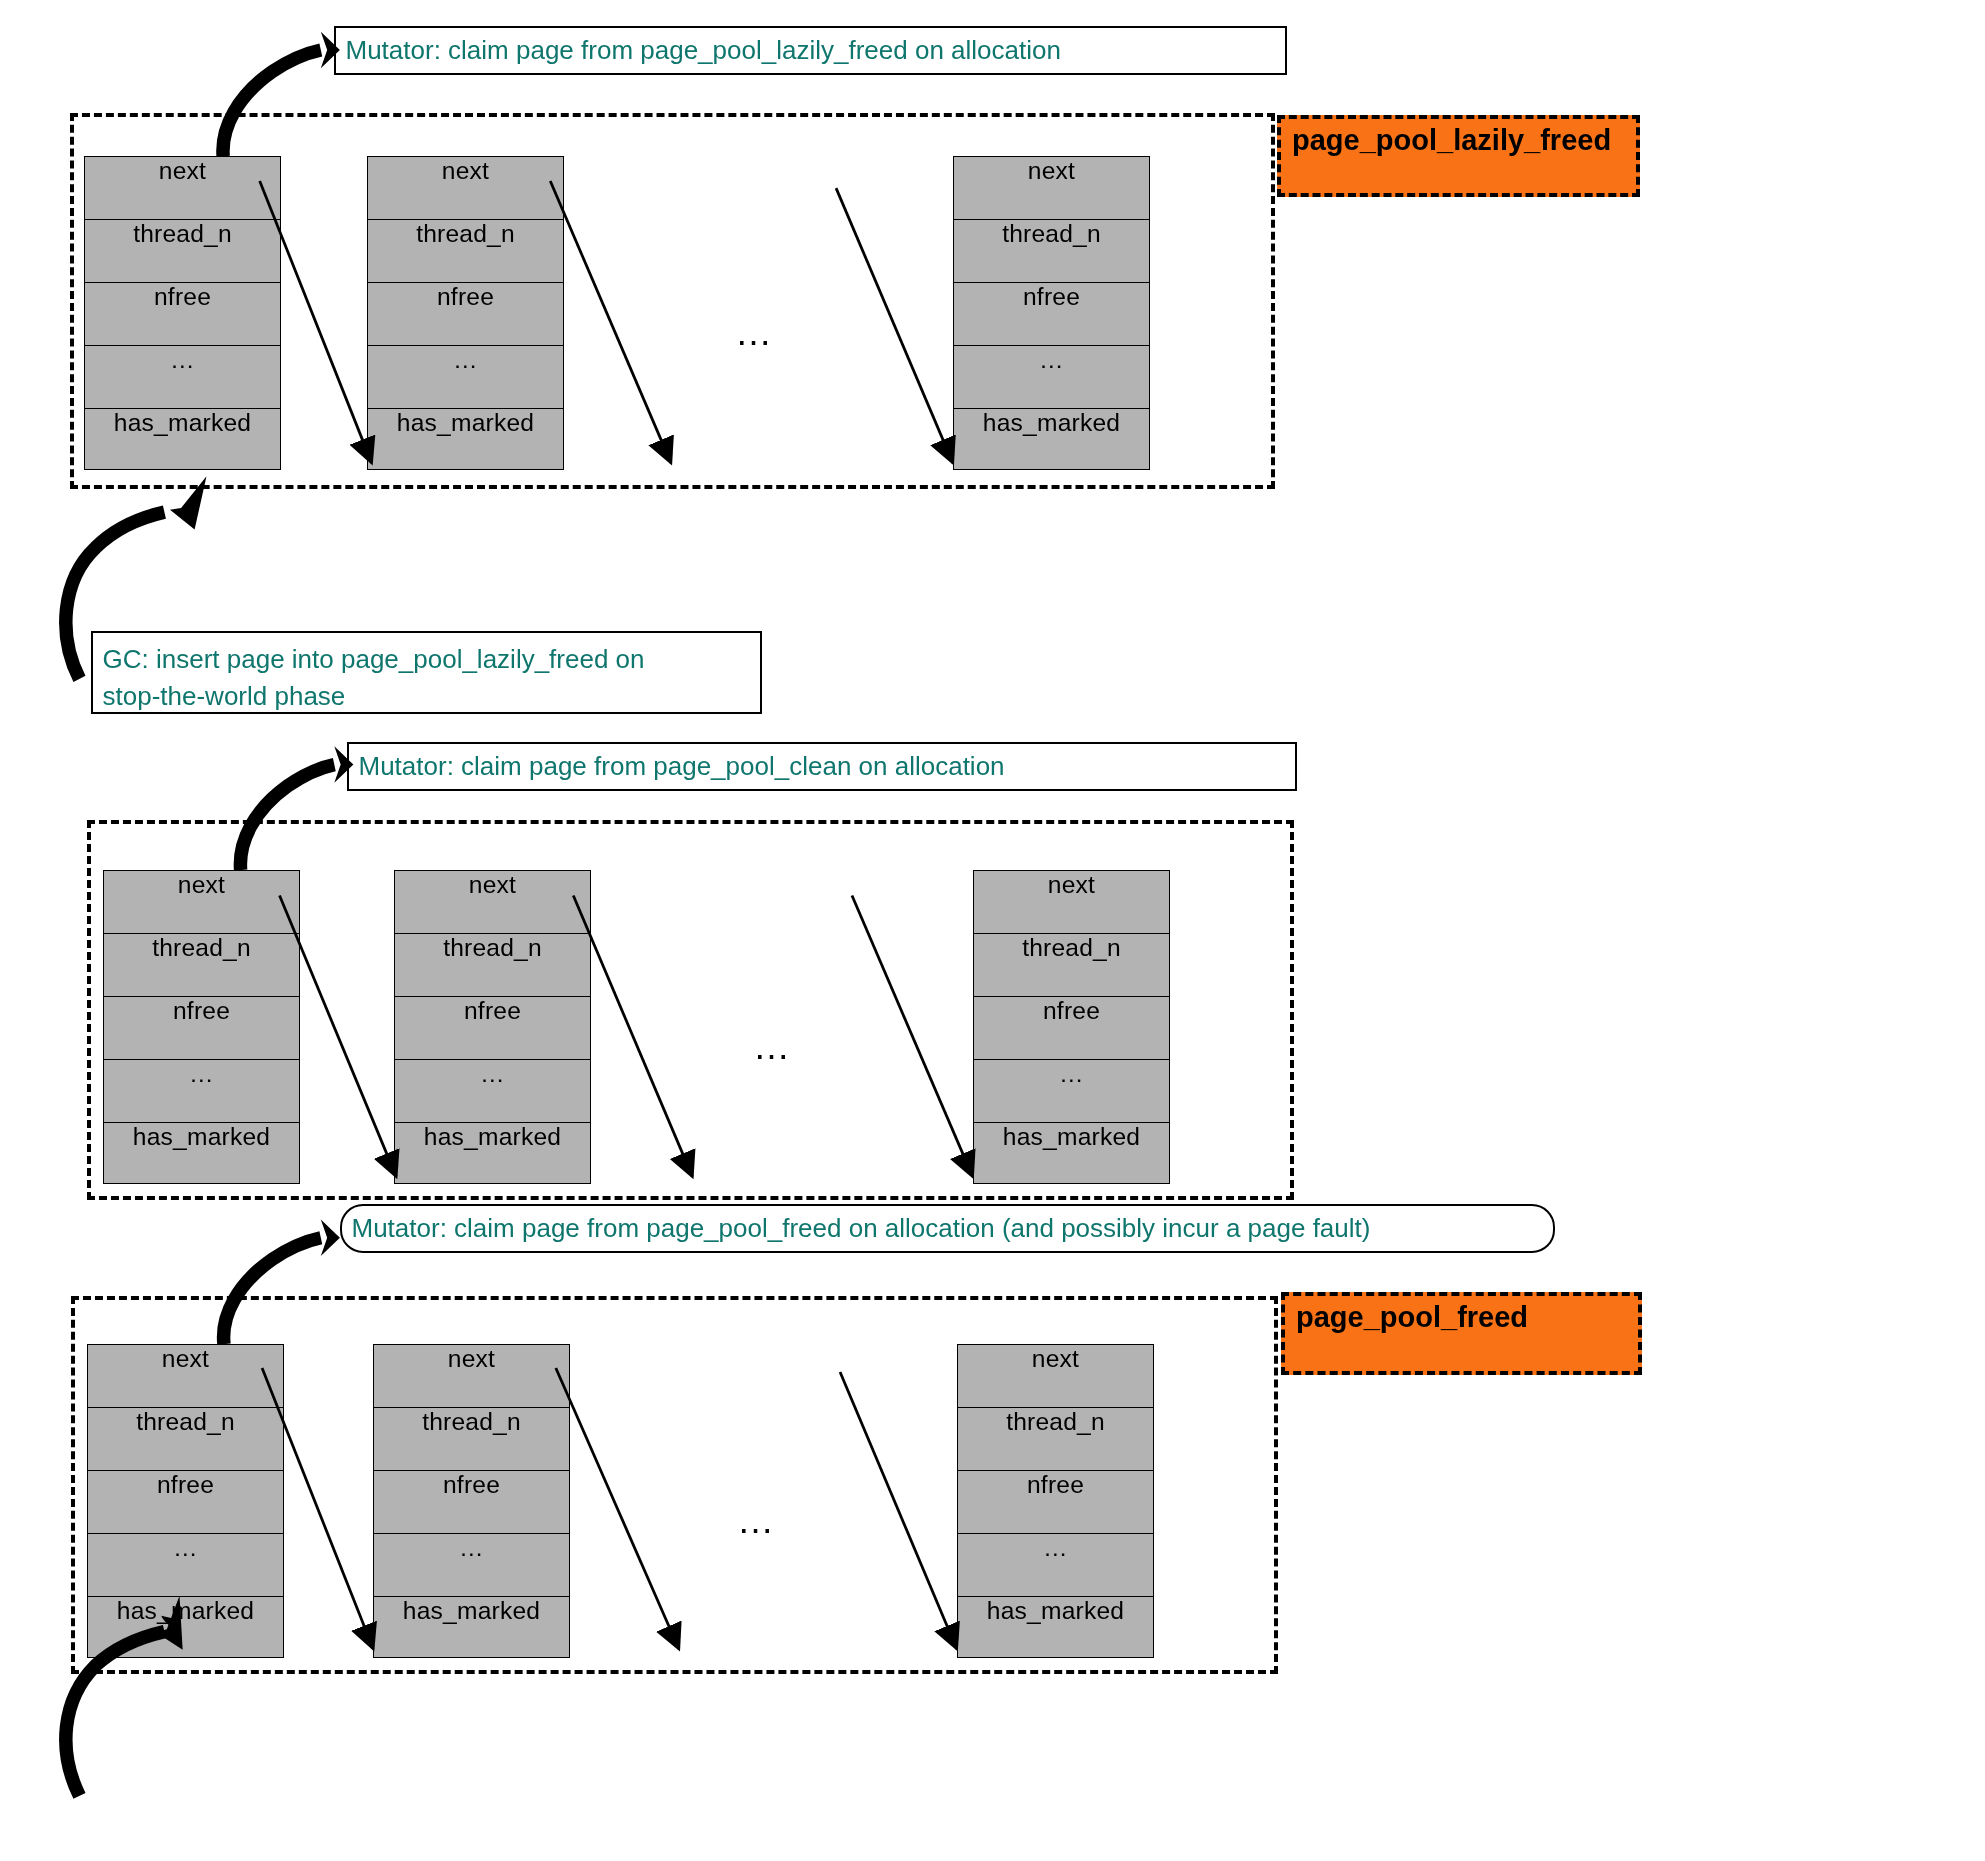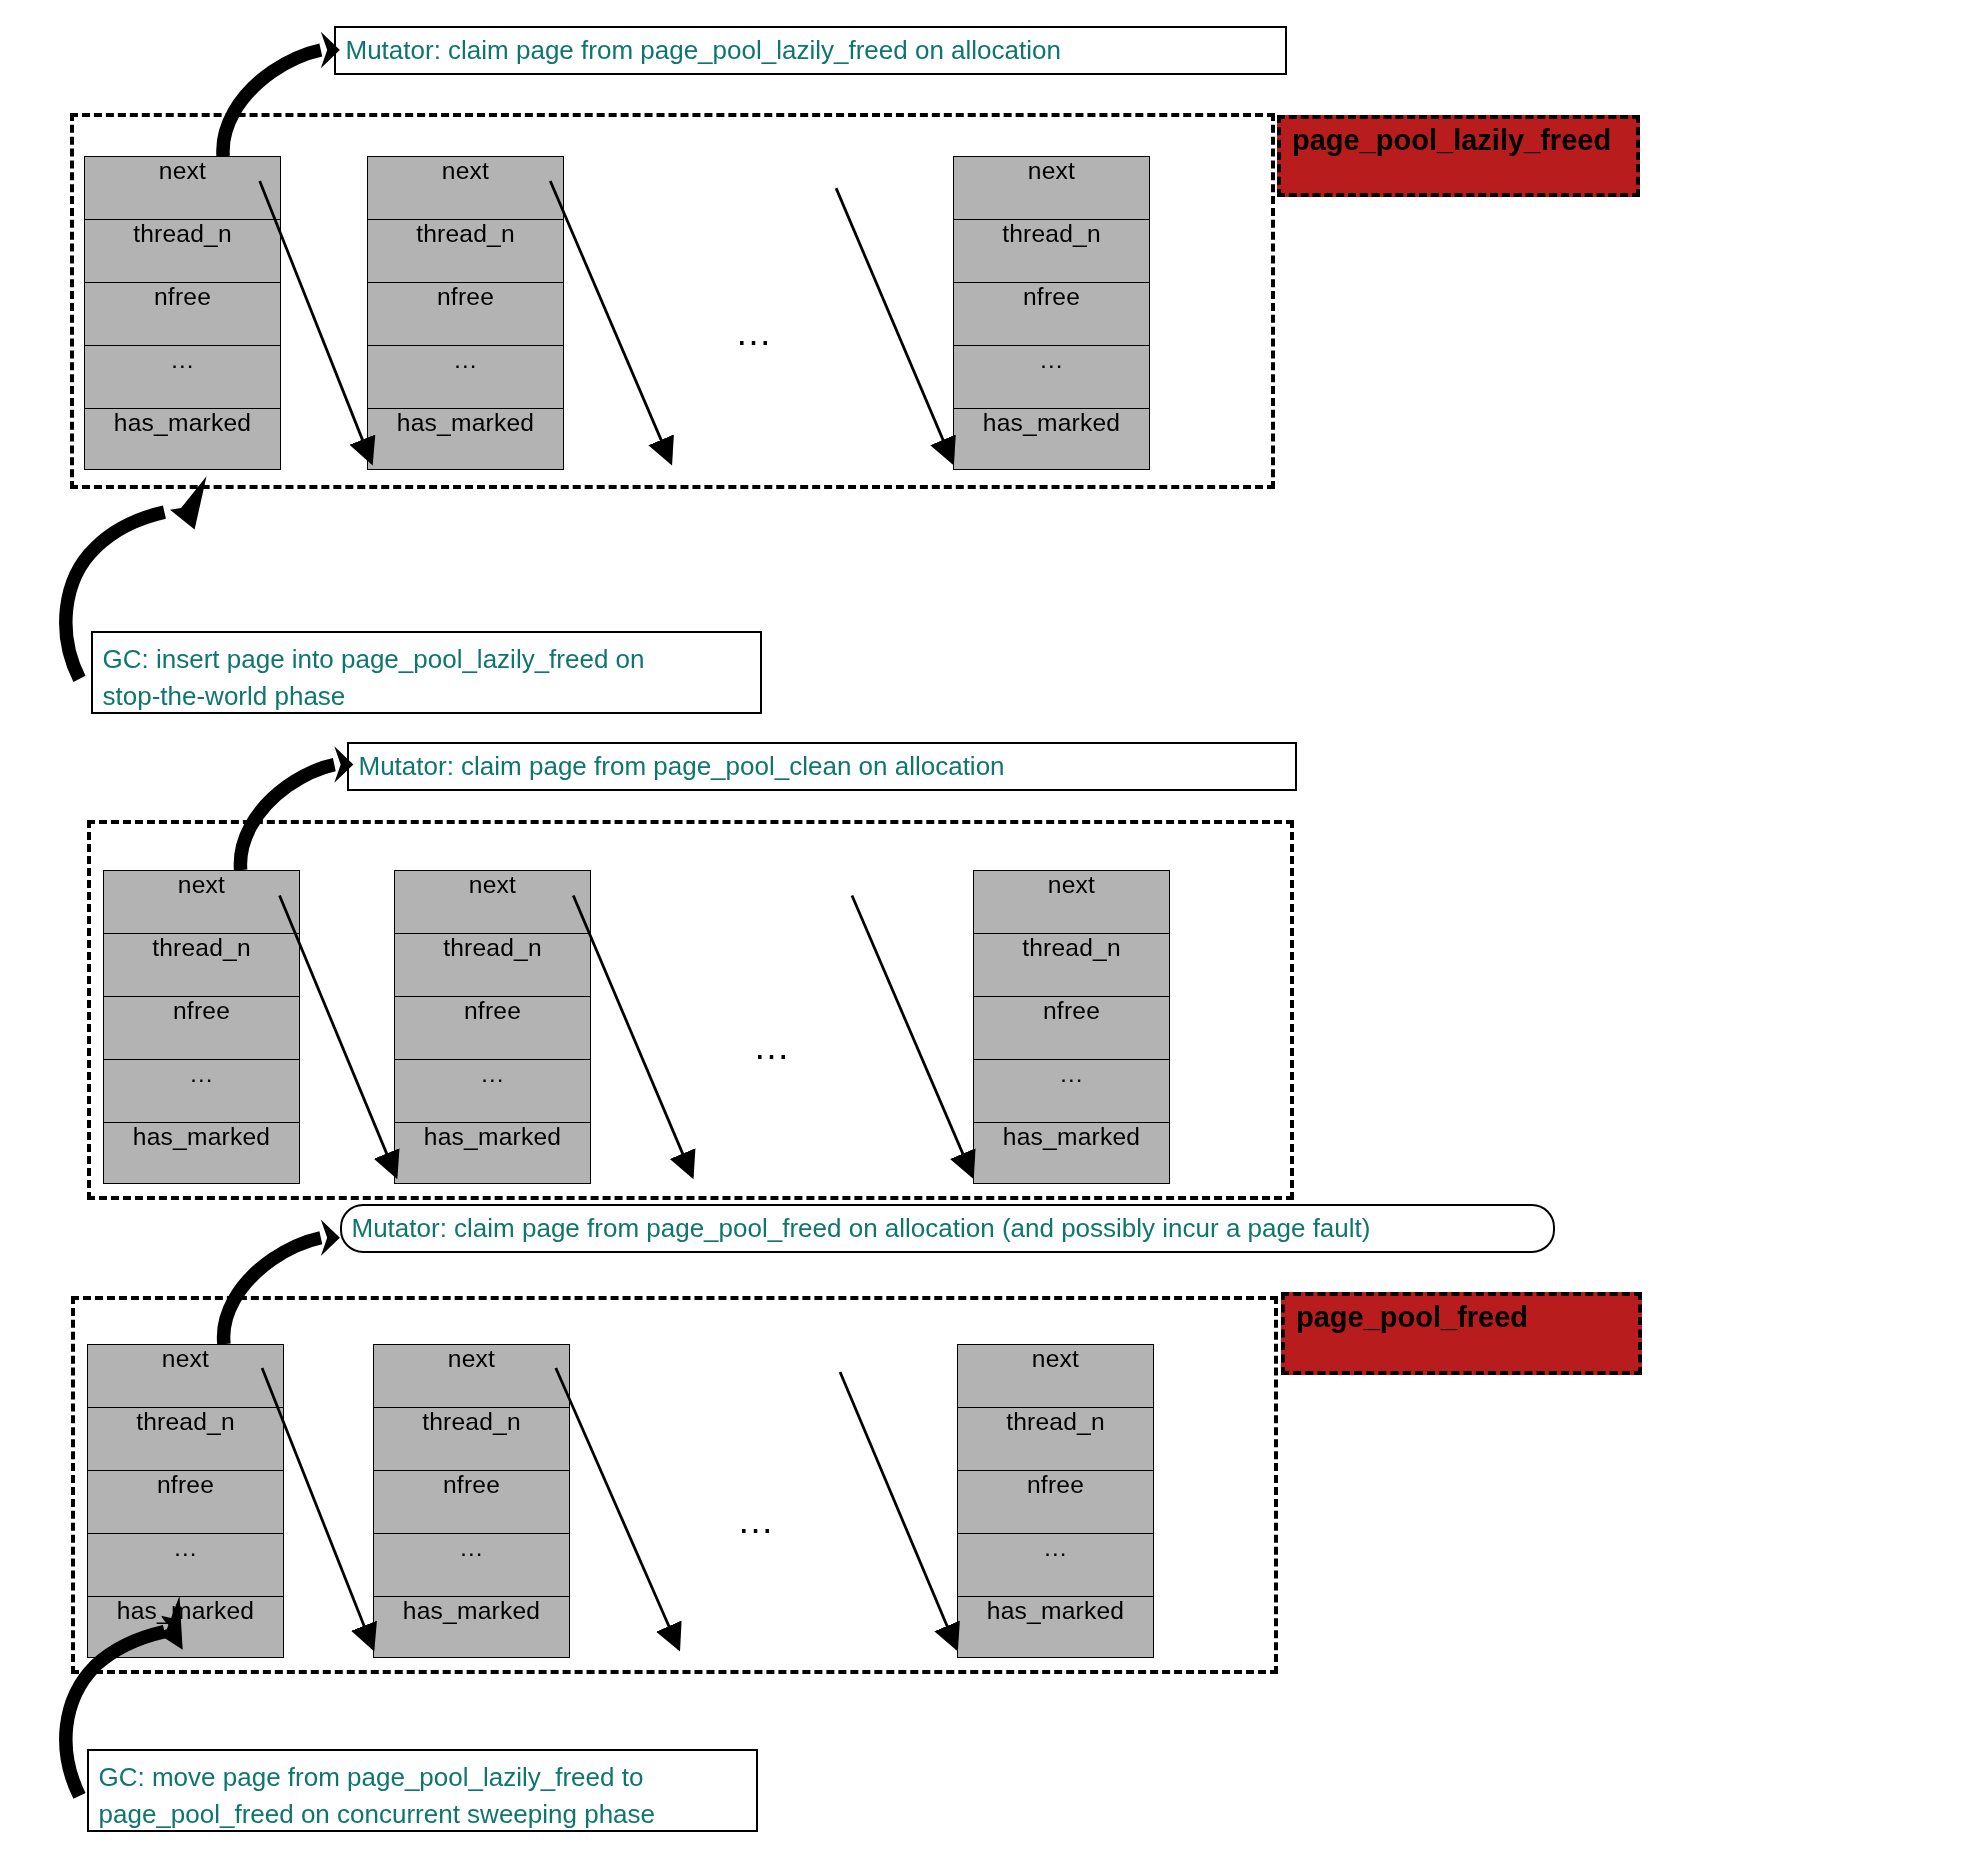--- a/index.html
+++ b/index.html
@@ -20,21 +20,21 @@
     position: absolute;
     border: 4px dashed #000000;
     box-sizing: border-box;
     background: transparent;
   }
   
   .pool-tag {
     position: absolute;
     border: 4px dashed #000000;
     box-sizing: border-box;
-    background: #b91c1c;
+    background: #f97316;
     font-weight: bold;
     font-size: 29px;
     color: #000000;
     padding: 6.4px 0 0 11px;
     line-height: 1.05;
     white-space: nowrap;
   }
   
   .node {
     position: absolute;
@@ -267,22 +267,20 @@
       <span class="lbl">nfree</span>
       </div>
     <div class="field" style="height:63px;">
       <span class="lbl">…</span>
       </div>
     <div class="field last" style="height:64px;">
       <span class="lbl">has_marked</span>
       </div>
   </div>
 
-  <div class="callout" style="left:87px; top:1749px; width:671px; height:83px;">GC: move page from page_pool_lazily_freed to
-page_pool_freed on concurrent sweeping phase</div>
 
   <svg class="ovl" viewBox="0 0 2500 2344" xmlns="http://www.w3.org/2000/svg">
     <defs>
       <marker id="thin-arrow" markerWidth="12" markerHeight="12" refX="9" refY="5" orient="auto" markerUnits="strokeWidth">
         <path d="M0,0 L10,5 L0,10 z" fill="#000000"></path>
       </marker>
     </defs>
 
     <g>
       <path d="M327,228 L468,583" stroke="#000000" stroke-width="3.5" fill="none" marker-end="url(#thin-arrow)"></path>

